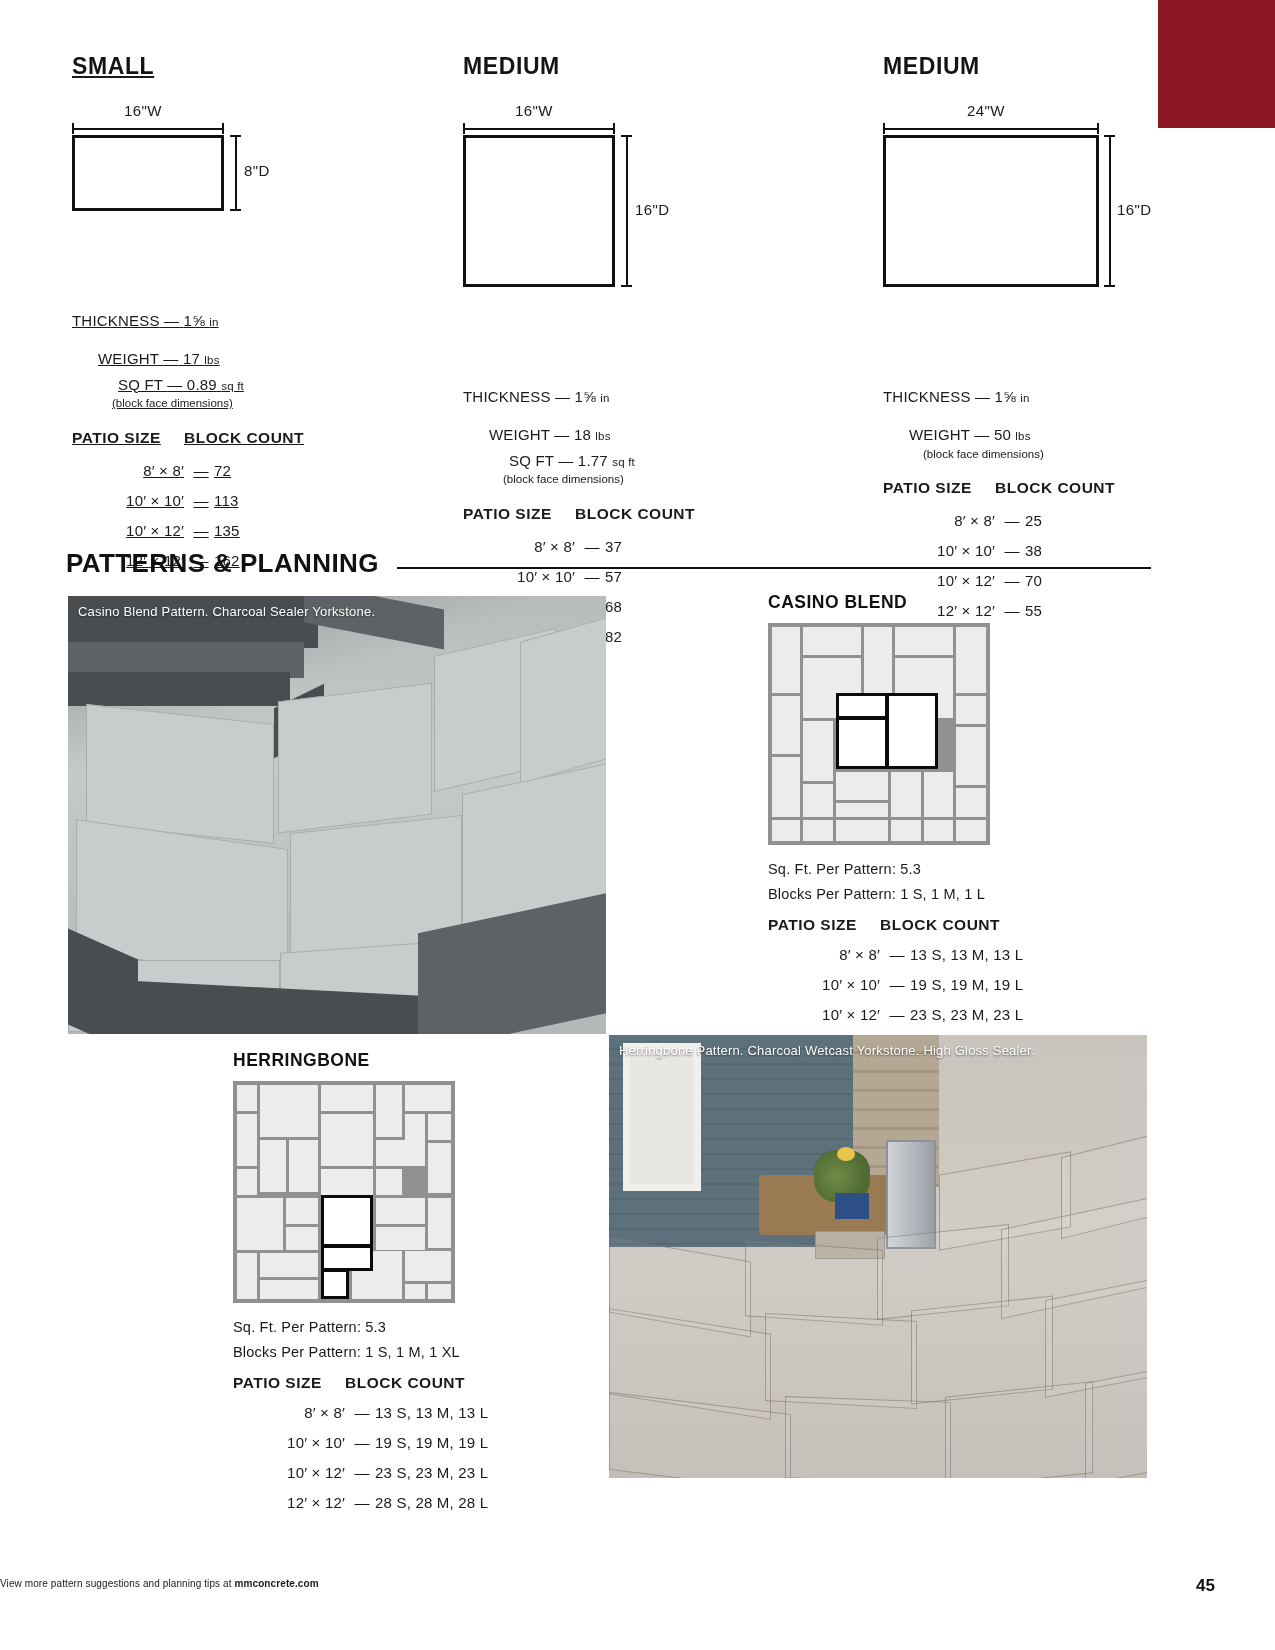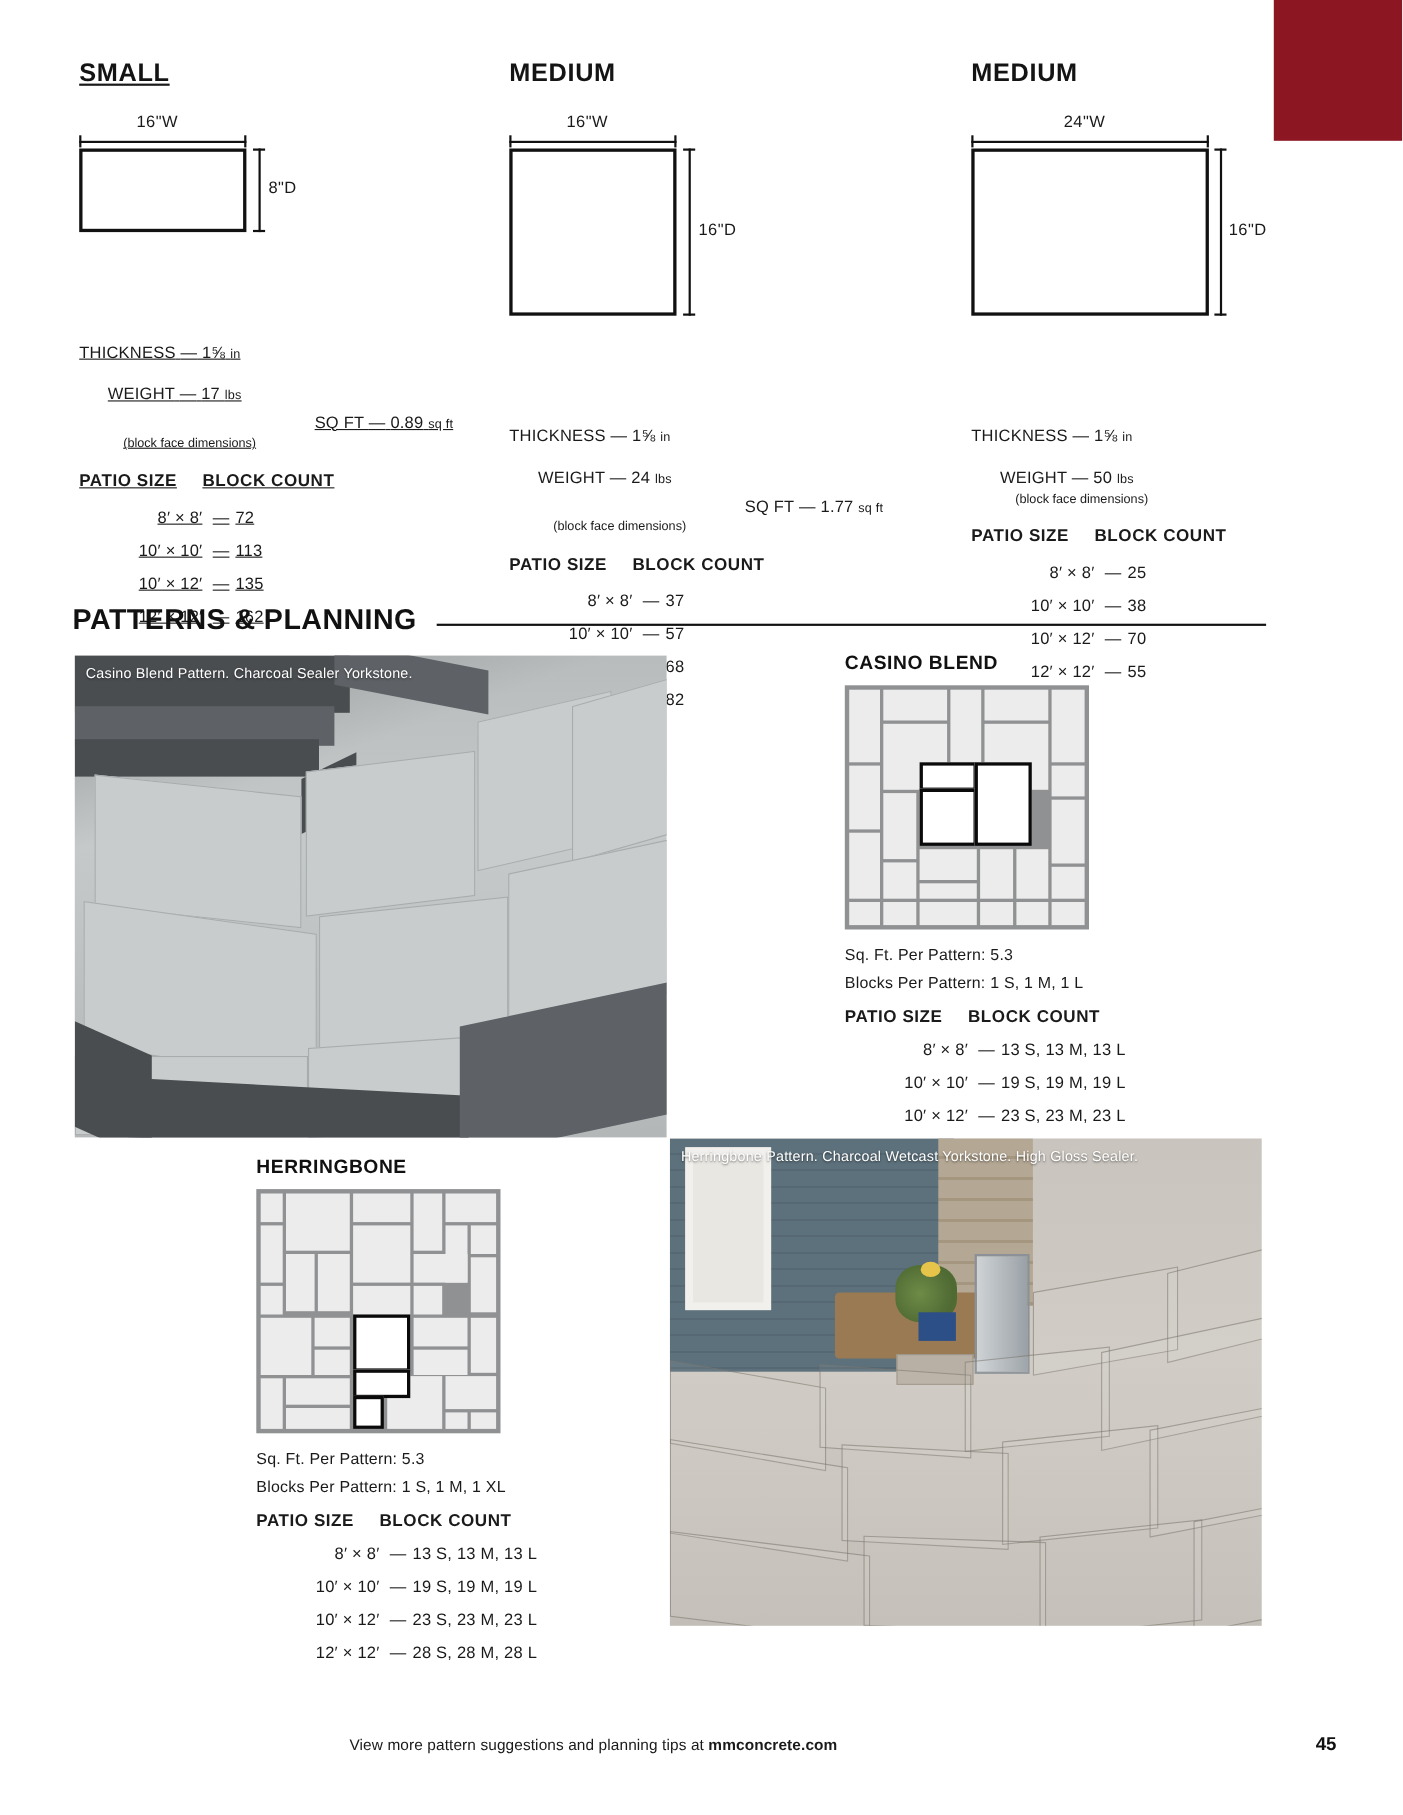--- a/index.html
+++ b/index.html
@@ -115,21 +115,21 @@
   }
   .spec-row .lbl { }
   .spec-row .unit { font-size: 11.5px; }
   .spec-note {
     font-size: 11.5px;
     color: #1a1a1a;
     line-height: 1.2;
   }
   .sp-ind-0 { padding-left: 0px; }
   .sp-ind-1 { padding-left: 26px; margin-top: 12px; }
-  .sp-ind-2 { padding-left: 46px; text-align: right; }
+  .sp-ind-2 { padding-left: 46px; }
   .sp-ind-3 { padding-left: 40px; }
 
   
   .count-table {
     margin-top: 18px;
   }
   .ct-head {
     display: flex;
     font-size: 15.5px;
     font-weight: bold;
@@ -304,22 +304,22 @@
     letter-spacing: .2px;
     white-space: nowrap;
   }
   .pt-row .c-size { width: 112px; text-align: right; padding-right: 4px; }
   .pt-row .c-dash { width: 26px; text-align: center; }
 
   
   .footer-note {
     position: absolute;
     left: 0; top: 1578px; width: 1079px;
-    text-align: center;
-    font-size: 14px;
+    text-align: left;
+    font-size: 10px;
     color: #1a1a1a;
     letter-spacing: .1px;
   }
   .footer-note .url { font-weight: bold; }
   .page-num {
     position: absolute;
     right: 60px; top: 1576px;
     font-size: 17px;
     font-weight: bold;
     color: #111;
@@ -412,21 +412,21 @@
       <div class="specs" style="margin-top:82px;">
         <div class="spec-row sp-ind-0">
           <span class="lbl">THICKNESS</span>
           <span>—</span>
           <span>1⅝</span>
           <span class="unit">in</span>
         </div>
         <div class="spec-row sp-ind-1">
           <span class="lbl">WEIGHT</span>
           <span>—</span>
-          <span>24</span>
+          <span>18</span>
           <span class="unit">lbs</span>
         </div>
         <div class="spec-row sp-ind-2">
           <span class="lbl">SQ FT</span>
           <span>—</span>
           <span>1.77</span>
           <span class="unit">sq ft</span>
         </div>
         <div class="spec-note sp-ind-3">(block face dimensions)</div>
       </div>

